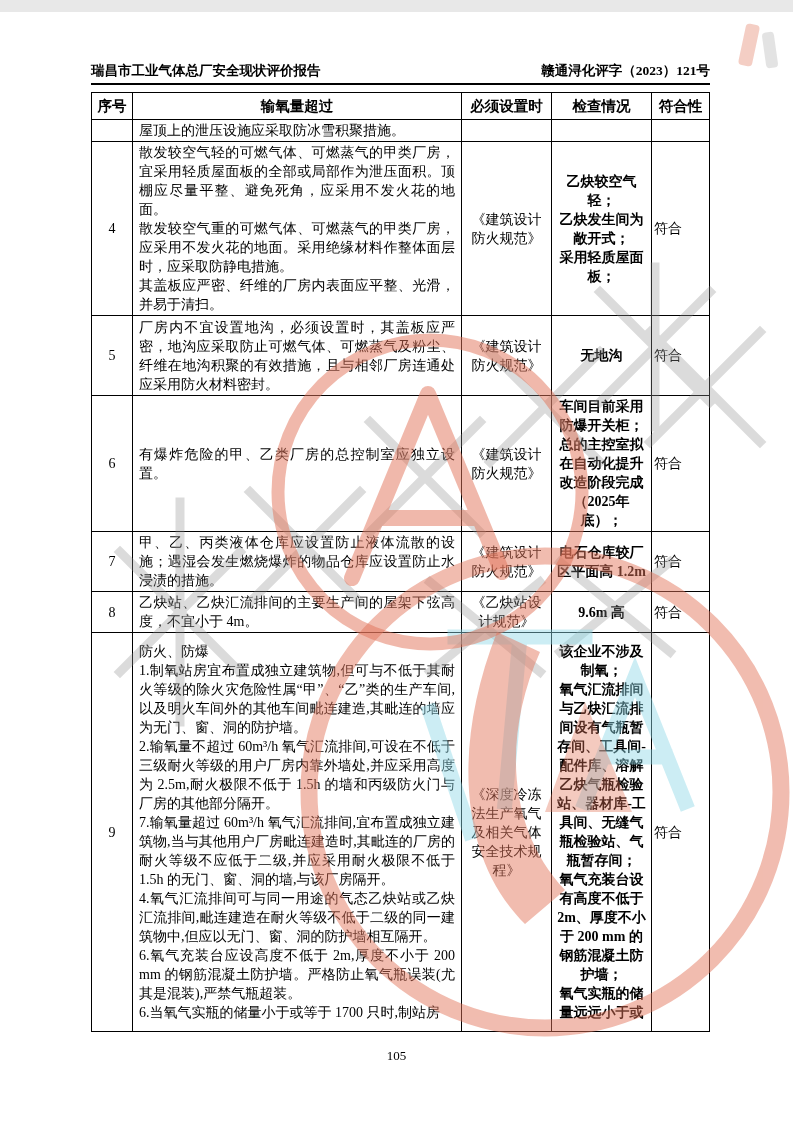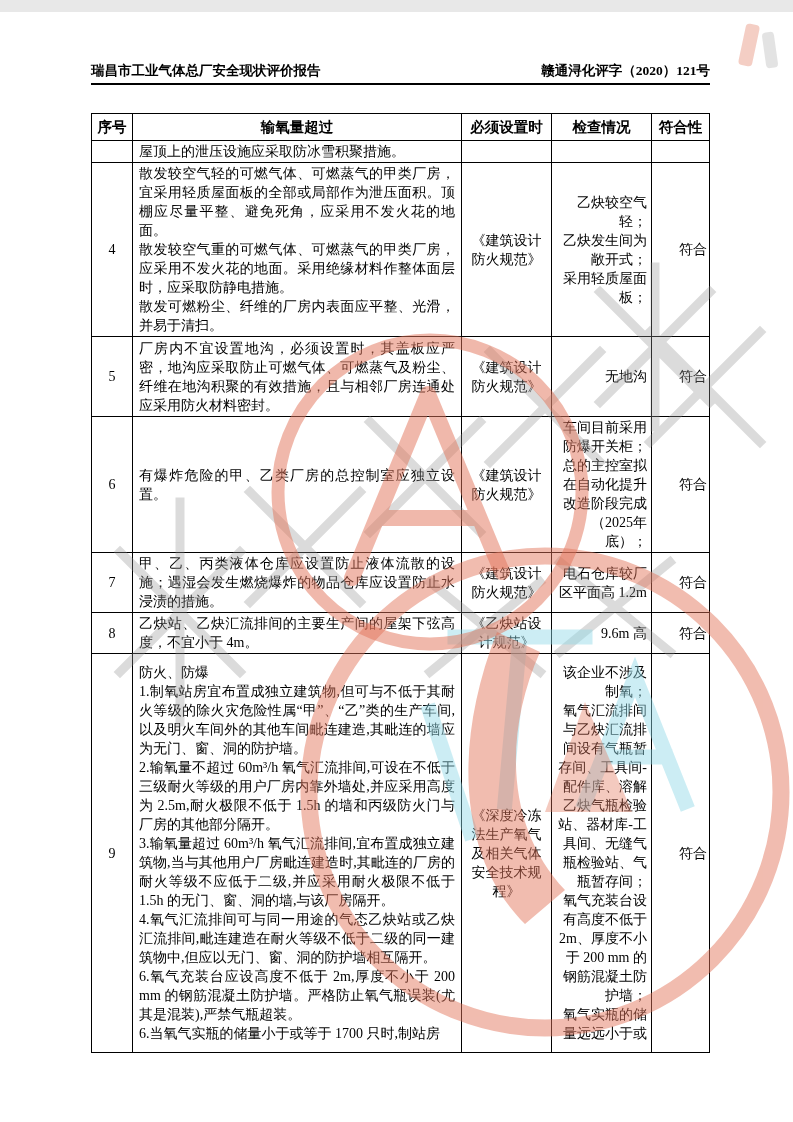--- a/index.html
+++ b/index.html
@@ -16,40 +16,40 @@
   .doc-header{
     position:absolute;left:91px;top:50px;width:619px;
     display:flex;justify-content:space-between;align-items:flex-end;
     border-bottom:2px solid #000;
     padding-bottom:3px;
     font-weight:bold;font-size:13.5px;
     white-space:nowrap;
   }
   
   table.check-table{
-    position:absolute;left:91px;top:101px;width:619px;
+    position:absolute;left:91px;top:80px;width:619px;
     border-collapse:collapse;table-layout:fixed;
   }
   .check-table th,.check-table td{
     border:1.5px solid #000;
     font-size:14px;line-height:19px;
     padding:1px 6px;
     vertical-align:middle;
     overflow:hidden;
   }
   .check-table th{
     font-size:14.5px;font-weight:bold;text-align:center;
     padding:2px 2px;
   }
   td.cell-num{text-align:center;font-size:14px;padding:1px 2px;}
   td.cell-content{text-align:justify;}
   td.cell-content p{margin:0;}
   td.cell-basis{text-align:center;padding:1px 3px;}
-  td.cell-situation{white-space:pre-line;padding:1px 4px;text-align:right;}
-  td.cell-compliance{text-align:right;padding:1px 2px;}
+  td.cell-situation{white-space:pre-line;padding:1px 4px;text-align:center;font-weight:bold;}
+  td.cell-compliance{text-align:left;padding:1px 2px;}
   
   tr.r-head{height:27px;}
   tr.r-cont{height:22px;}
   tr.r-4{height:173px;}
   tr.r-5{height:80px;}
   tr.r-6{height:118px;}
   tr.r-7{height:59px;}
   tr.r-8{height:37px;}
   tr.r-9{height:399px;}
   
@@ -63,21 +63,21 @@
     pointer-events:none;z-index:4;
   }
 </style>
 </head>
 <body>
 
 <div class="page">
 
   <div class="doc-header">
     <span>瑞昌市工业气体总厂安全现状评价报告</span>
-    <span>赣通浔化评字（2020）121号</span>
+    <span>赣通浔化评字（2023）121号</span>
   </div>
 
   <table class="check-table">
     <colgroup>
       <col style="width:41px">
         <col style="width:329px">
         <col style="width:90px">
         <col style="width:100px">
         <col style="width:58px">
     </colgroup>
@@ -98,21 +98,21 @@
       <td class="cell-basis"></td>
       <td class="cell-situation"></td>
       <td class="cell-compliance"></td>
     </tr>
 
     <tr class="r-4">
       <td class="cell-num">4</td>
       <td class="cell-content">
         <p>散发较空气轻的可燃气体、可燃蒸气的甲类厂房，宜采用轻质屋面板的全部或局部作为泄压面积。顶棚应尽量平整、避免死角，应采用不发火花的地面。</p>
         <p>散发较空气重的可燃气体、可燃蒸气的甲类厂房，应采用不发火花的地面。采用绝缘材料作整体面层时，应采取防静电措施。</p>
-        <p>散发可燃粉尘、纤维的厂房内表面应平整、光滑，并易于清扫。</p>
+        <p>其盖板应严密、纤维的厂房内表面应平整、光滑，并易于清扫。</p>
       </td>
       <td class="cell-basis">《建筑设计防火规范》</td>
       <td class="cell-situation">乙炔较空气轻；
 乙炔发生间为敞开式；
 采用轻质屋面板；</td>
       <td class="cell-compliance">符合</td>
     </tr>
 
     <tr class="r-5">
       <td class="cell-num">5</td>
@@ -154,35 +154,36 @@
       <td class="cell-situation">9.6m 高</td>
       <td class="cell-compliance">符合</td>
     </tr>
 
     <tr class="r-9">
       <td class="cell-num">9</td>
       <td class="cell-content">
         <p>防火、防爆</p>
         <p>1.制氧站房宜布置成独立建筑物,但可与不低于其耐火等级的除火灾危险性属“甲”、“乙”类的生产车间,以及明火车间外的其他车间毗连建造,其毗连的墙应为无门、窗、洞的防护墙。</p>
         <p>2.输氧量不超过 60m³/h 氧气汇流排间,可设在不低于三级耐火等级的用户厂房内靠外墙处,并应采用高度为 2.5m,耐火极限不低于 1.5h 的墙和丙级防火门与厂房的其他部分隔开。</p>
-        <p>3.输氧量超过 60m³/h 氧气汇流排间,宜布置成独立建筑物,当与其他用户厂房毗连建造时,其毗连的厂房的耐火等级不应低于二级,并应采用耐火极限不低于 1.5h 的无门、窗、洞的墙,与该厂房隔开。</p>
+        <p>7.输氧量超过 60m³/h 氧气汇流排间,宜布置成独立建筑物,当与其他用户厂房毗连建造时,其毗连的厂房的耐火等级不应低于二级,并应采用耐火极限不低于 1.5h 的无门、窗、洞的墙,与该厂房隔开。</p>
         <p>4.氧气汇流排间可与同一用途的气态乙炔站或乙炔汇流排间,毗连建造在耐火等级不低于二级的同一建筑物中,但应以无门、窗、洞的防护墙相互隔开。</p>
         <p>6.氧气充装台应设高度不低于 2m,厚度不小于 200 mm 的钢筋混凝土防护墙。严格防止氧气瓶误装(尤其是混装),严禁气瓶超装。</p>
         <p>6.当氧气实瓶的储量小于或等于 1700 只时,制站房</p>
       </td>
       <td class="cell-basis">《深度冷冻法生产氧气及相关气体安全技术规程》</td>
       <td class="cell-situation">该企业不涉及制氧；
 氧气汇流排间与乙炔汇流排间设有气瓶暂存间、工具间-配件库、溶解乙炔气瓶检验站、器材库-工具间、无缝气瓶检验站、气瓶暂存间；
 氧气充装台设有高度不低于 2m、厚度不小于 200 mm 的钢筋混凝土防护墙；
 氧气实瓶的储量远远小于或</td>
       <td class="cell-compliance">符合</td>
     </tr>
   </tbody>
     </table>
 
+  <div class="page-number">105</div>
 
   <svg class="watermark" viewBox="0 0 793 1122" xmlns="http://www.w3.org/2000/svg">
 
     <g stroke="#919191" stroke-width="9" fill="none" opacity="0.32" stroke-linecap="square">
       <path d="M120 660 L240 540 M120 540 L240 660 M180 490 L180 710"></path>
       <path d="M250 590 L360 480 M250 480 L360 590"></path>
       <path d="M370 520 L480 410 M370 410 L480 520"></path>
       <path d="M490 450 L600 340 M490 340 L600 450"></path>
       <path d="M600 390 L710 280 M600 280 L710 390 M655 255 L655 415"></path>
       <path d="M430 660 L540 570 M430 570 L540 660"></path>

